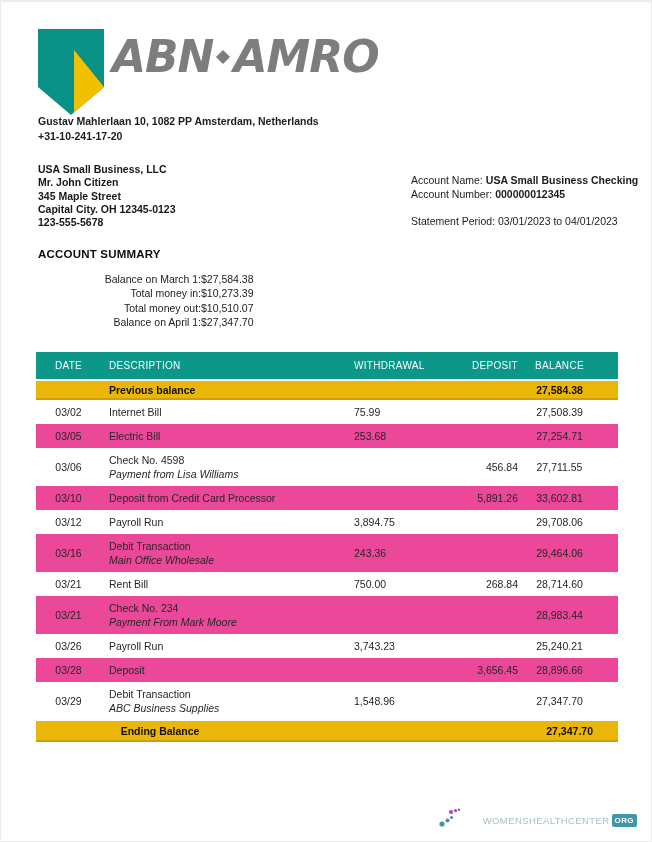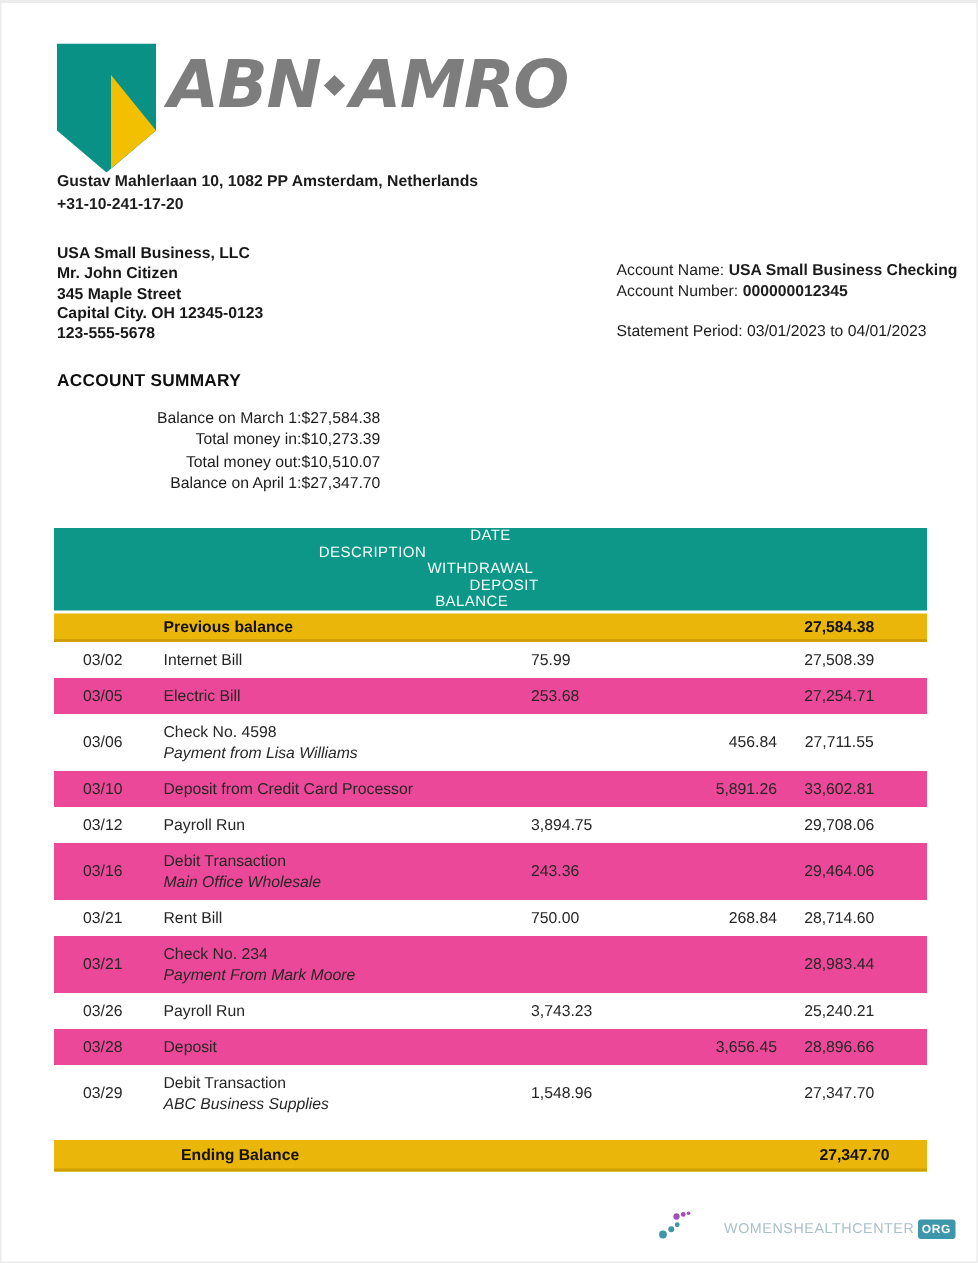--- a/index.html
+++ b/index.html
@@ -43,24 +43,24 @@
   
   .summary { position:absolute; left:37px; top:246px; }
   .summary-title { font-size:11.5px; font-weight:bold; letter-spacing:0.2px; color:#0e0e0e; }
   .summary-rows { margin-top:12px; font-size:10.5px; line-height:14.4px; color:#1c1c1c; }
   .summary-row { display:flex; }
   .summary-row .lbl { width:163px;text-align:right; }
 
   
   .txn-table { position:absolute; left:35px; top:350px; width:582px; font-size:10.5px; color:#262626; }
   .t-row { display:flex; align-items:center; min-height:23.5px; }
-  .t-head { background:#0d9789; color:#f4fefc; min-height:27px; font-size:10px; letter-spacing:0.3px;flex-direction:column; }
+  .t-head { background:#0d9789; color:#f4fefc; min-height:27px; font-size:10px; letter-spacing:0.3px; }
   .t-gold { background:#eab60a; border-bottom:2px solid #d09f04; font-weight:bold; color:#141100; }
   .t-prev { margin-top:2px; min-height:19px; }
-  .t-end  { margin-top:12px; min-height:21px;gap:20px; }
+  .t-end  { margin-top:1px; min-height:21px;gap:20px; }
   .t-row.alt { background:#ec4899; }
   .c-date { width:65px; text-align:center; }
   .c-desc { width:245px; padding-left:8px; }
   .c-wd   { width:100px; padding-left:8px; }
   .c-dep  { width:80px;  text-align:right; padding-right:8px; }
   .c-bal  { flex:1; text-align:center; padding-right:25px; }
   .c-desc .main { line-height:14px; }
   .c-desc .sub  { line-height:14px; font-style:italic; }
   .c-desc .sub:empty { display:none; }
   .t-body .t-row { padding:5px 0; }

